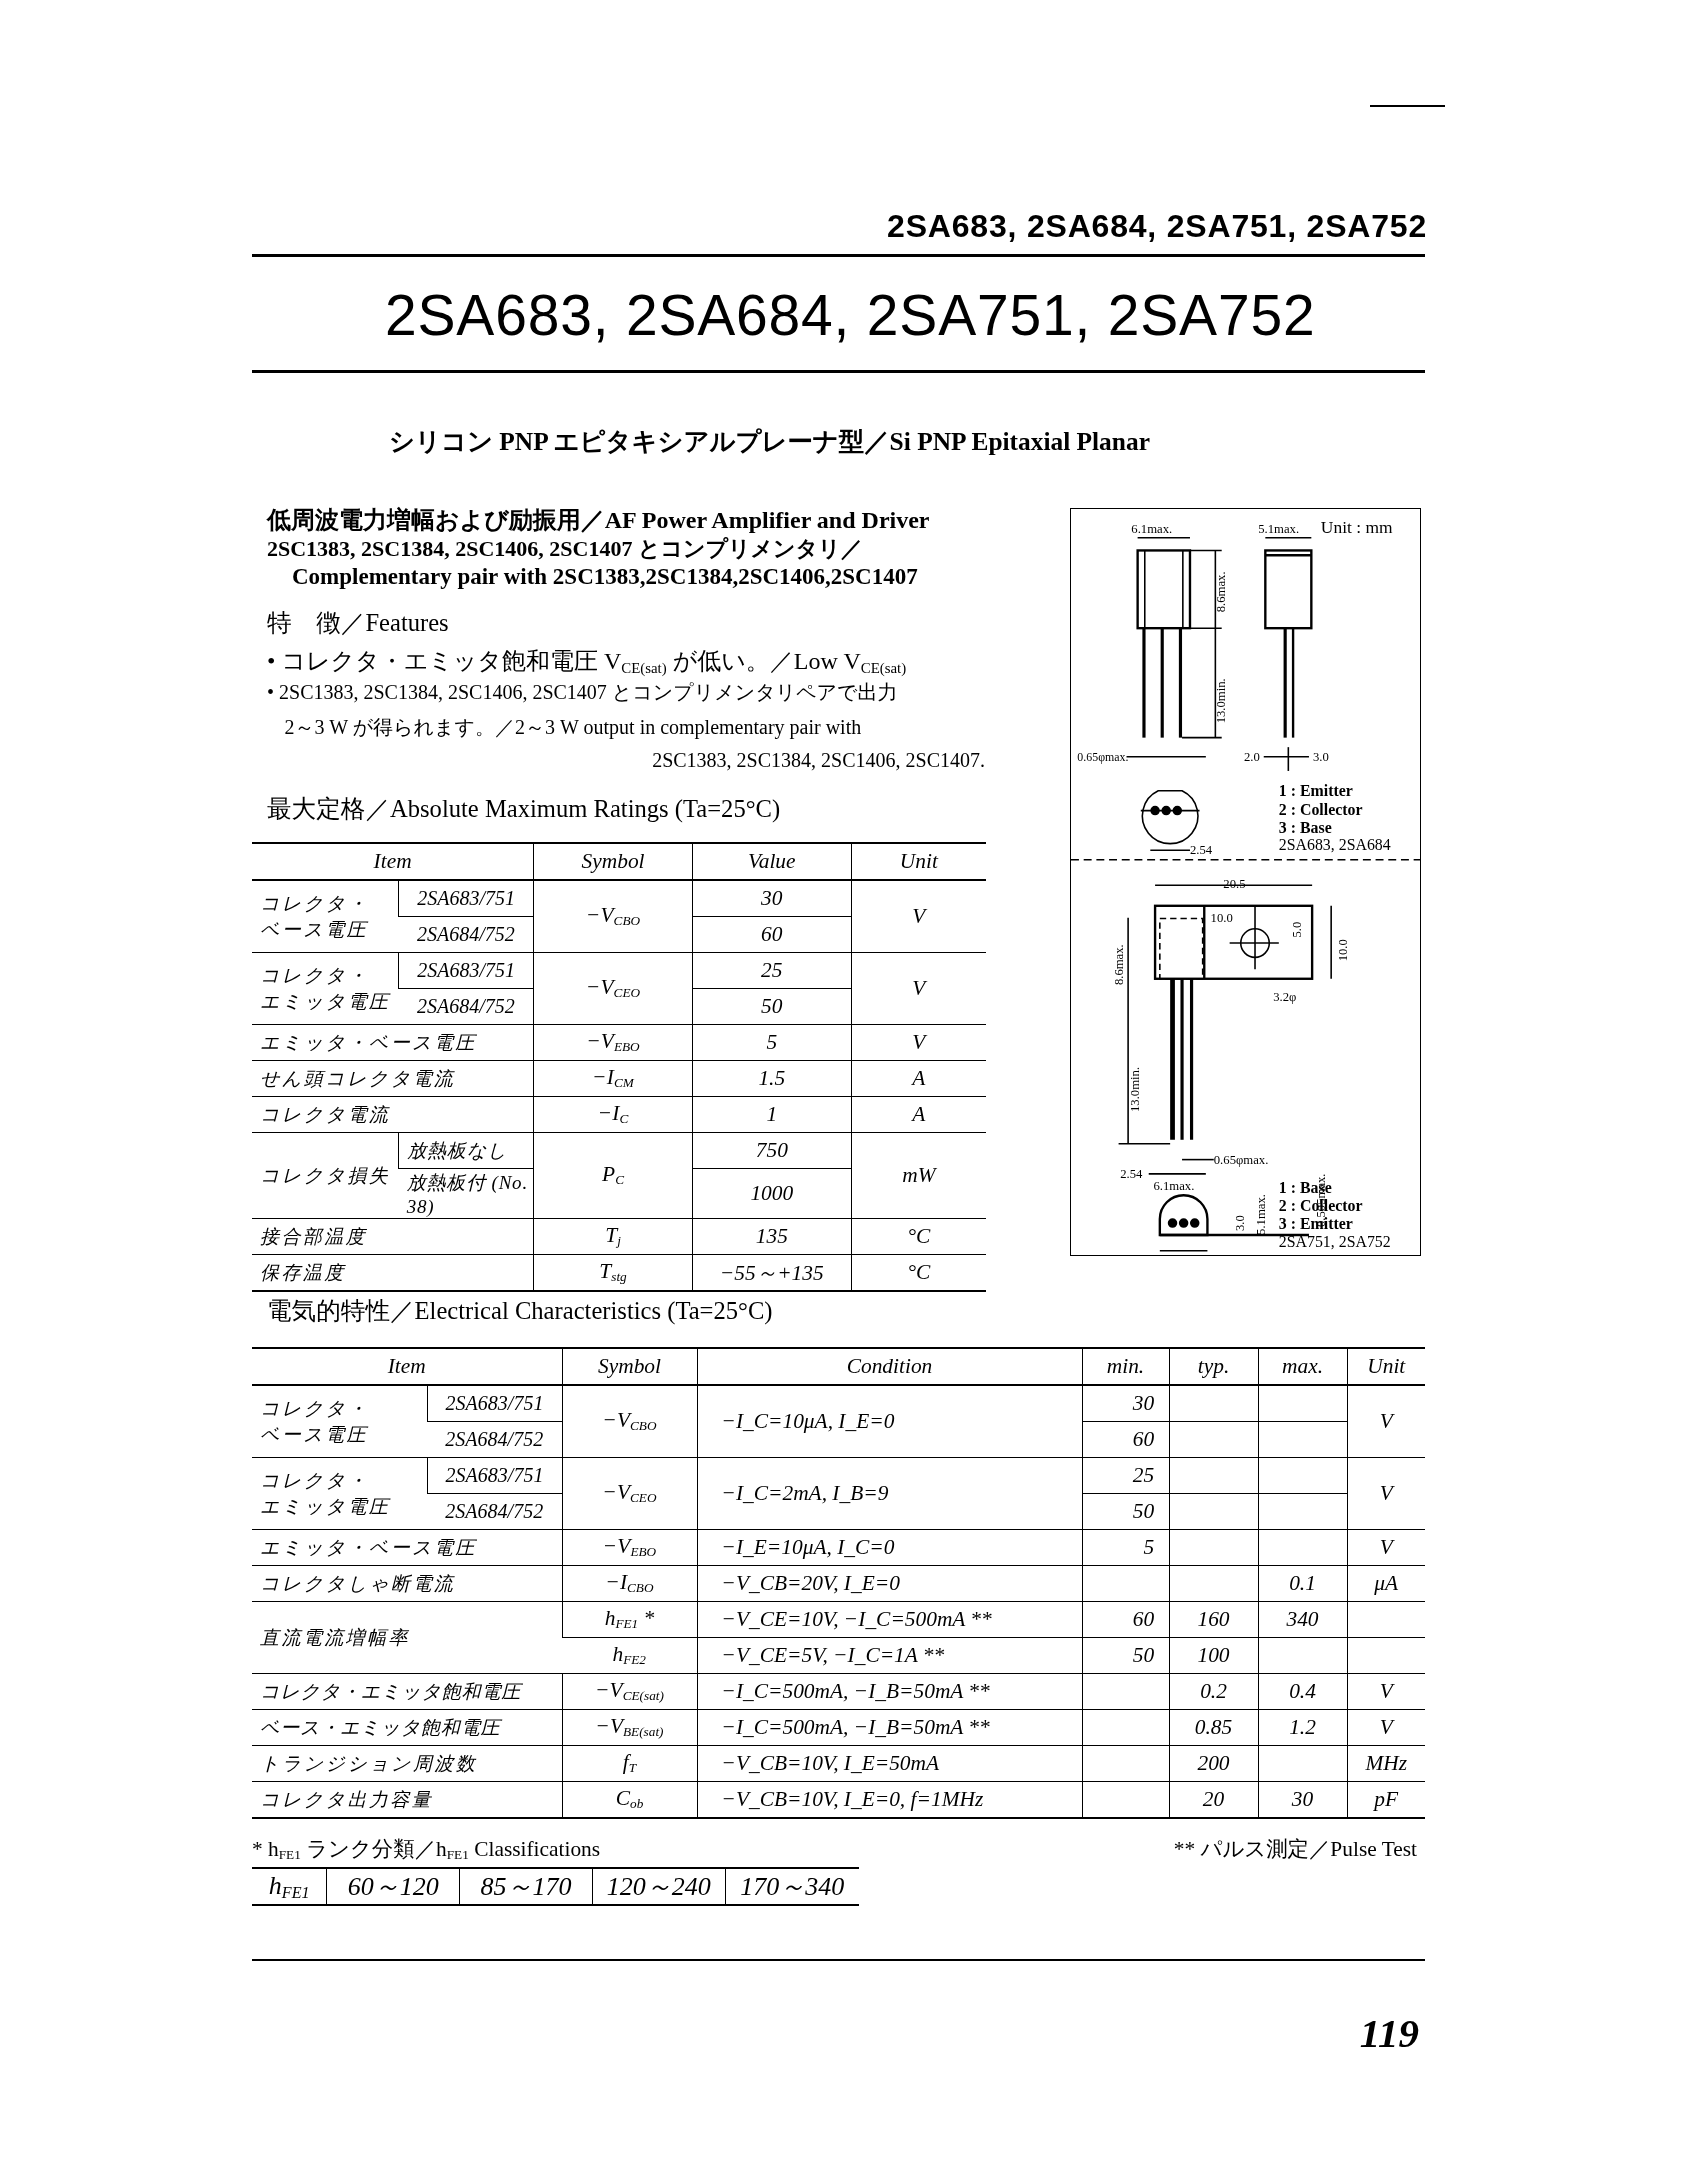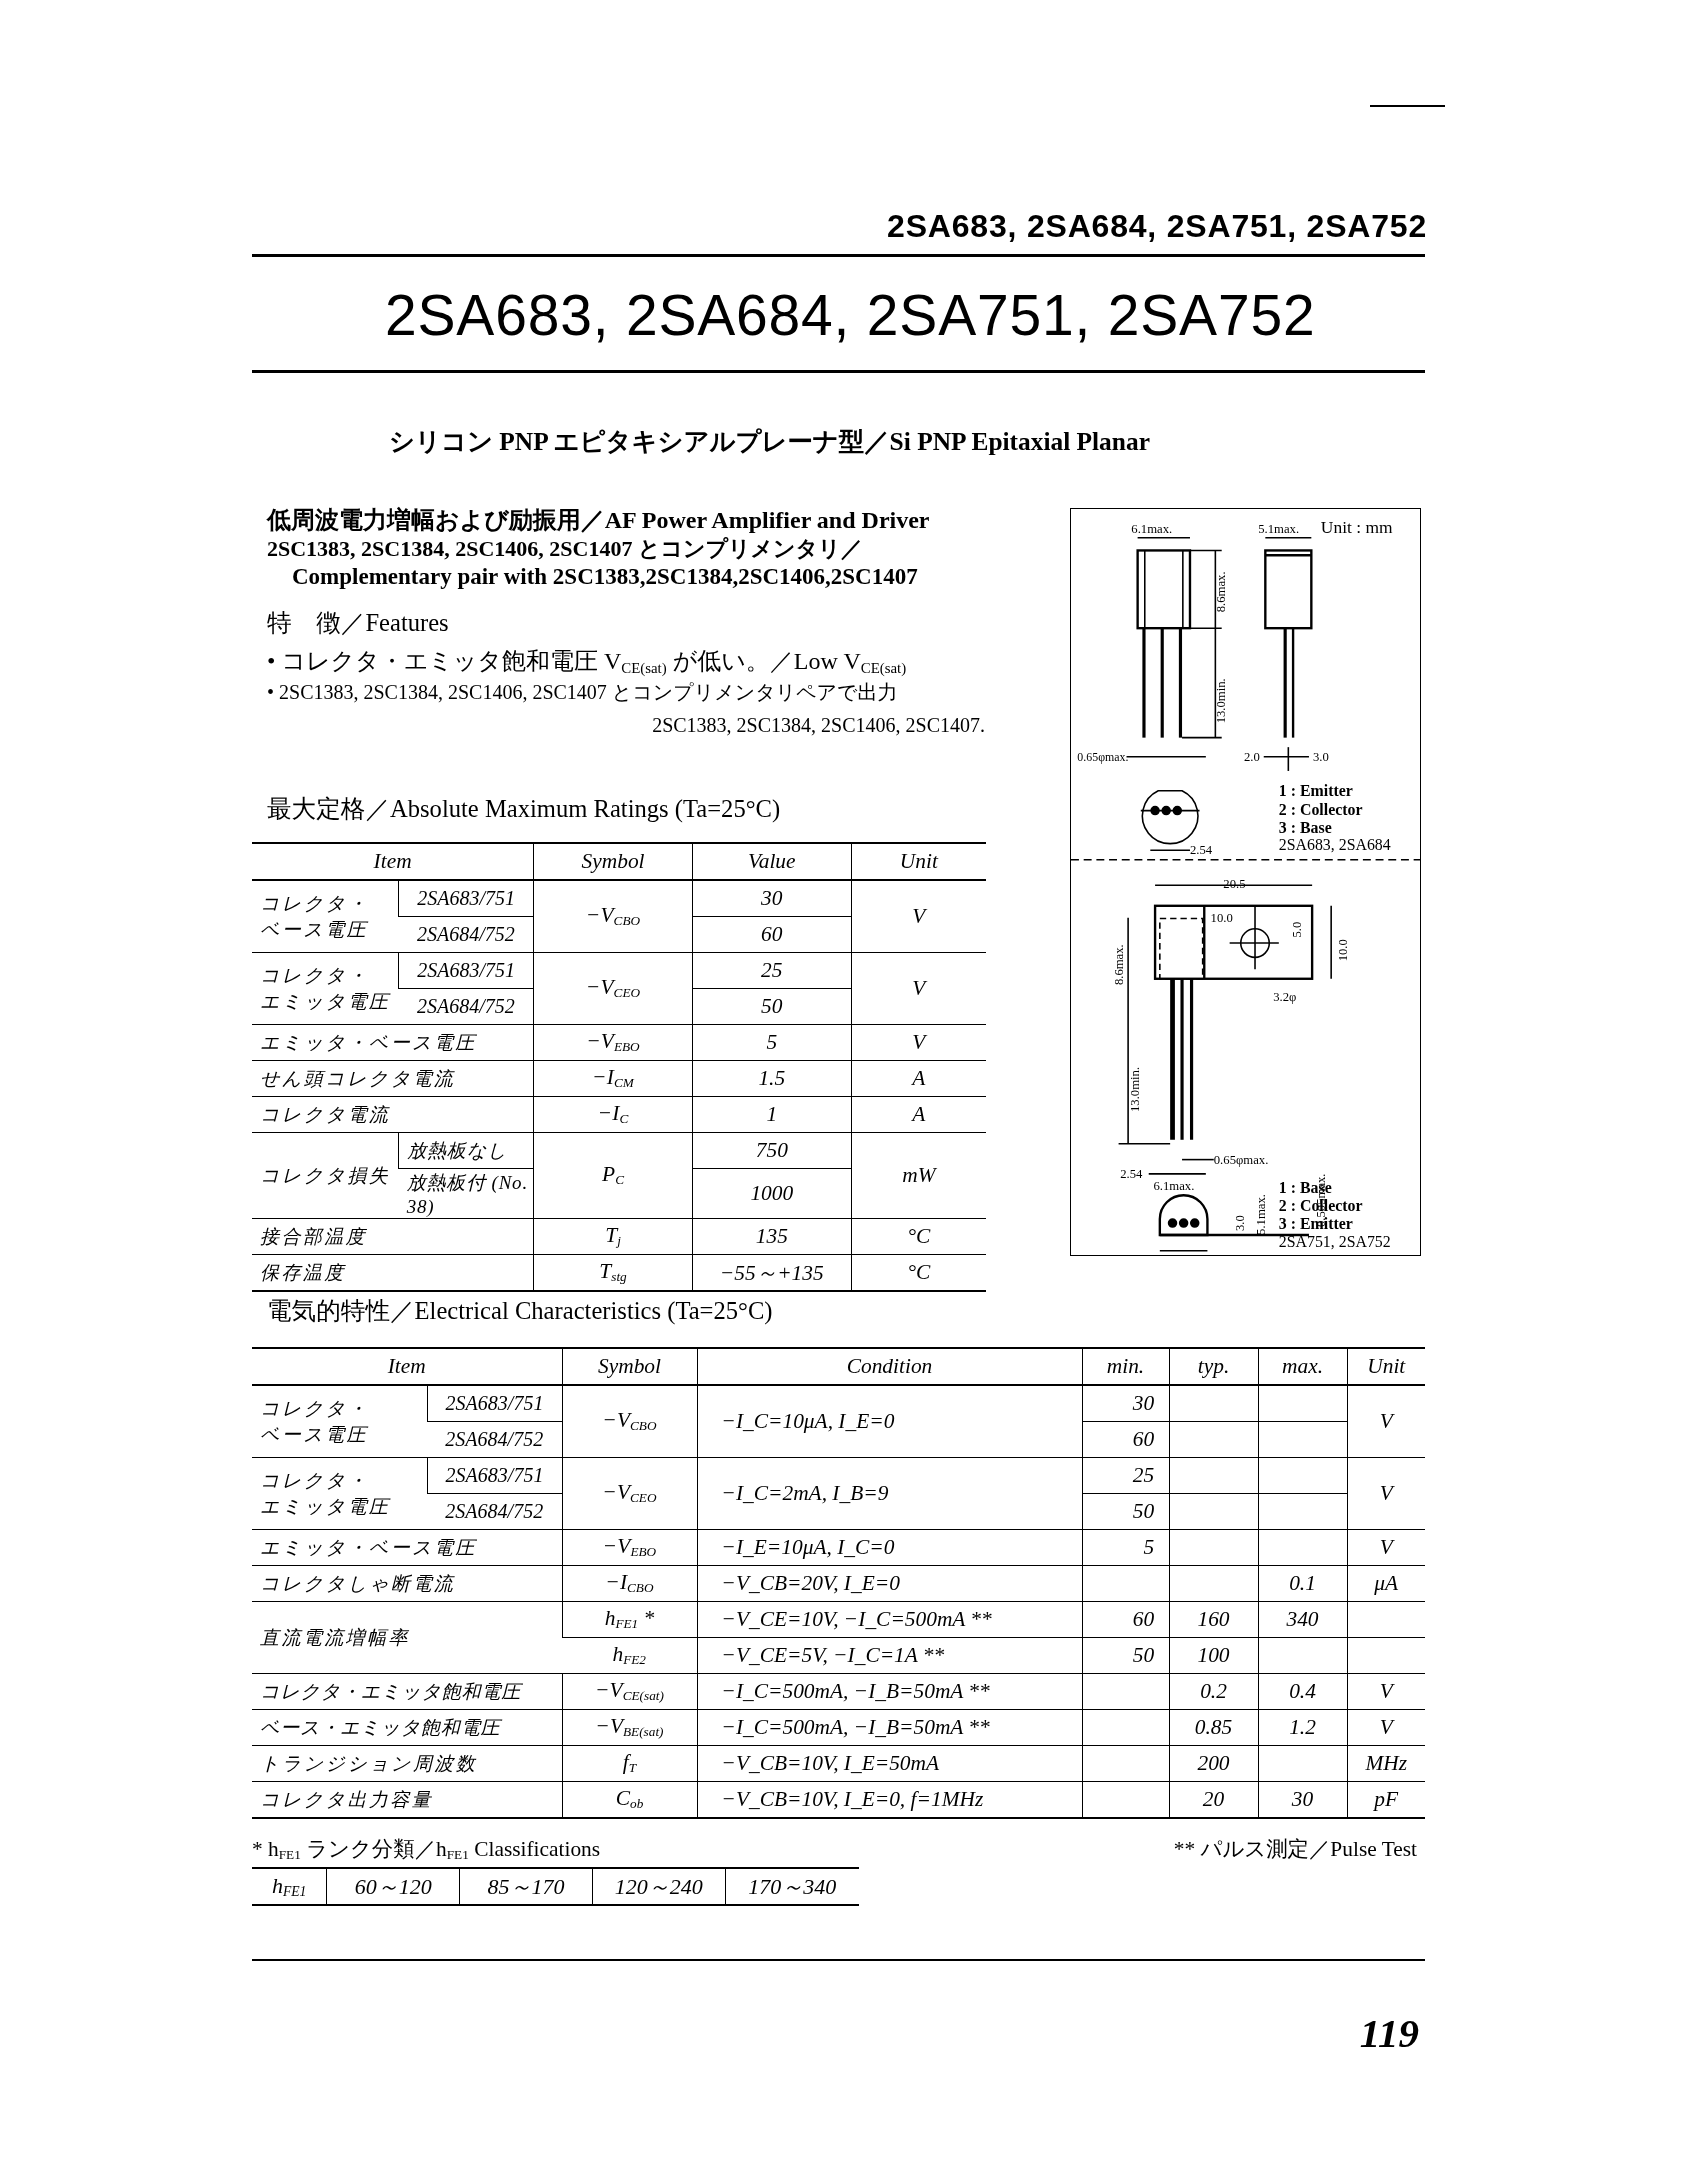--- a/index.html
+++ b/index.html
@@ -20,21 +20,21 @@
   .amr tbody tr:last-child{border-bottom:2.4px solid #000;}
   .jp{text-align:left !important;padding-left:8px !important;font-size:19px !important;letter-spacing:2.4px;}
   .sub{font-size:20px !important;}
   .ec td,.ec th{border-left:1.2px solid #000;height:35px;font-size:21.4px;}
   .ec tr{border-bottom:1.6px solid #000;}
   .ec td:first-child,.ec th:first-child{border-left:none;}
   .ec thead tr{border-top:2.4px solid #000;border-bottom:2.4px solid #000;}
   .ec tbody tr:last-child{border-bottom:2.4px solid #000;}
   .cond{text-align:left !important;padding-left:24px !important;}
   .num{text-align:right !important;padding-right:14.3px !important;}
-  .cls td{border-left:1.2px solid #000;height:35px;font-size:22px;margin-top:40px;}
+  .cls td{border-left:1.2px solid #000;height:35px;font-size:26px;margin-top:40px;}
   .cls td:first-child{border-left:none;}
   .cls tr{border-bottom:1.6px solid #000;}
   .cls tr:first-child{border-top:2.4px solid #000;}
   .cls tr:last-child{border-bottom:2.4px solid #000;}
   .pkg{position:absolute;left:1070px;top:508px;width:349px;height:746px;border:1.6px solid #000;}
   .pkg text{font-family:"Liberation Serif","DejaVu Serif",serif;}
 </style>
 </head>
 <body>
 
@@ -52,20 +52,21 @@
 <div class="abs bold" style="left:267px;top:534px;font-size:22px;">2SC1383, 2SC1384, 2SC1406, 2SC1407 とコンプリメンタリ／</div>
 <div class="abs bold" style="left:292px;top:564px;font-size:23px;">Complementary pair with 2SC1383,2SC1384,2SC1406,2SC1407</div>
 
 <div class="abs" style="left:267px;top:606px;font-size:24.6px;">特　徴／Features</div>
 <div class="abs" style="left:267px;top:645px;font-size:24px;">
   <span>•</span>
   <span>コレクタ・エミッタ飽和電圧 V</span><sub>CE(sat)</sub><span> が低い。／Low V</span><sub>CE(sat)</sub>
 </div>
 <div class="abs" style="left:267px;top:679px;font-size:20px;width:722px;">
   <div><span>•</span> <span>2SC1383, 2SC1384, 2SC1406, 2SC1407 とコンプリメンタリペアで出力</span></div>
+  <div style="padding-left:17.5px;margin-top:8px;">2～3 W が得られます。／2～3 W output in complementary pair with</div>
   <div style="text-align:right;margin-top:8px;padding-right:4px;">2SC1383, 2SC1384, 2SC1406, 2SC1407.</div>
 </div>
 
 <div class="abs" style="left:267px;top:792px;font-size:24.6px;">最大定格／Absolute Maximum Ratings (Ta=25°C)</div>
 
 <table class="amr" style="left:252px;top:842px;width:734px;">
   <colgroup>
       <col style="width:147px">
       <col style="width:135px">
       <col style="width:159px">

